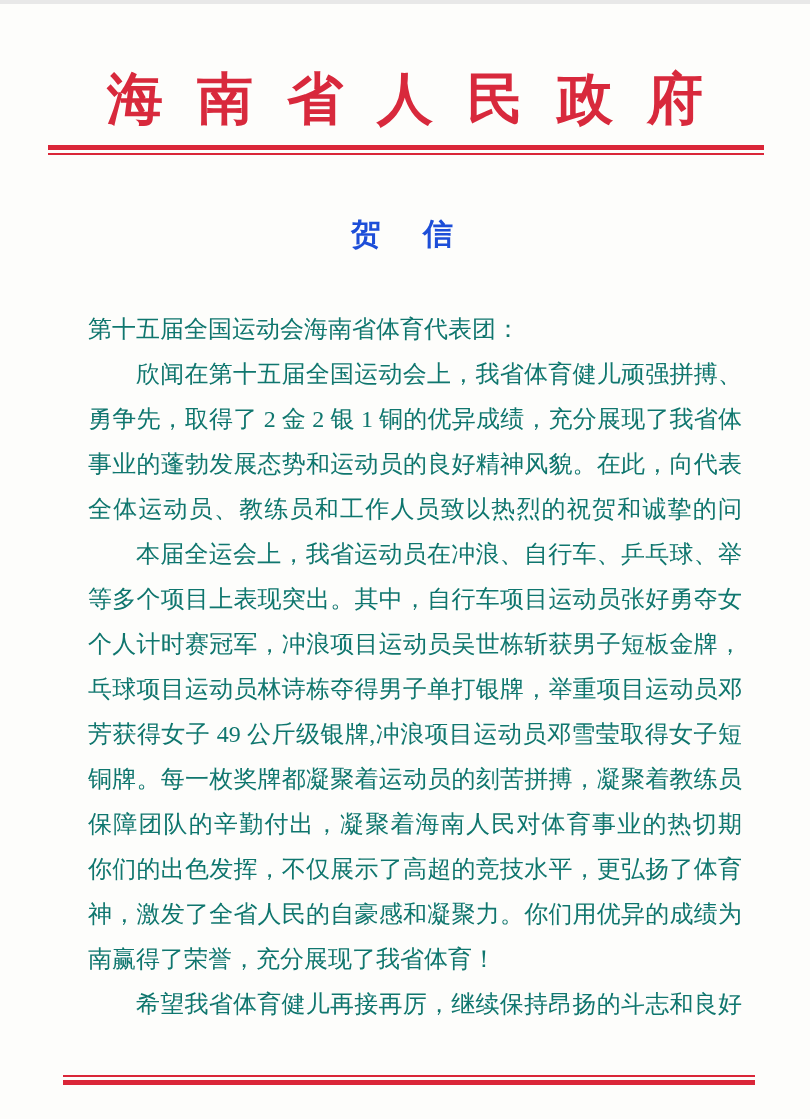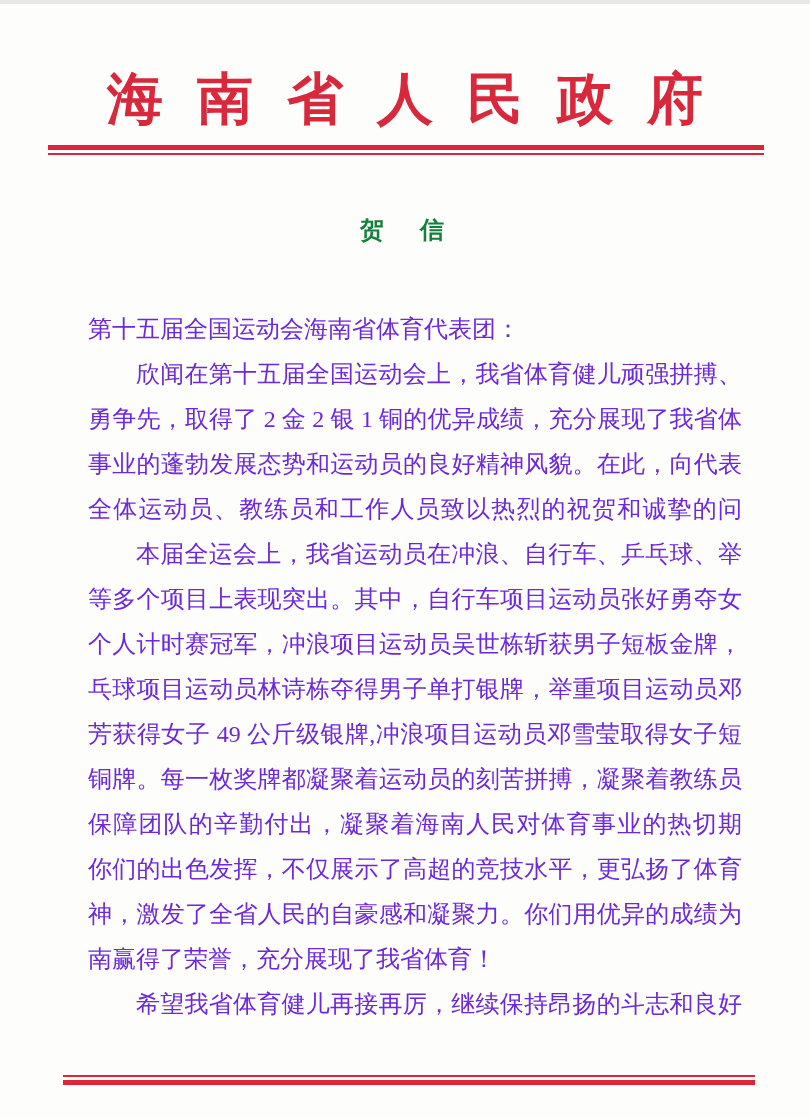--- a/index.html
+++ b/index.html
@@ -33,33 +33,33 @@
   .rule-top-thin  { top: 149px; left: 48px; width: 716px; height: 2px; }
   .rule-bottom-thin  { top: 1071px; left: 63px; width: 692px; height: 2px; }
   .rule-bottom-thick { top: 1076px; left: 63px; width: 692px; height: 5px; }
   
   .doc-title {
     position: absolute;
     top: 210px;
     left: 0;
     width: 100%;
     text-align: center;
-    font-size: 24px;
+    font-size: 30px;
     font-weight: bold;
     letter-spacing: 6px;
-    color: #15803d;
+    color: #1d4ed8;
   }
   
   .body-block {
     position: absolute;
     top: 303px;
     left: 88px;
     width: 654px;
     font-size: 24px;
-    color: #6d28d9;
+    color: #0f766e;
   }
   .line {
     height: 45px;
     line-height: 45px;
     white-space: nowrap;
     text-align: left;
   }
   .line.fill {
     white-space: normal;
     text-align: justify;

